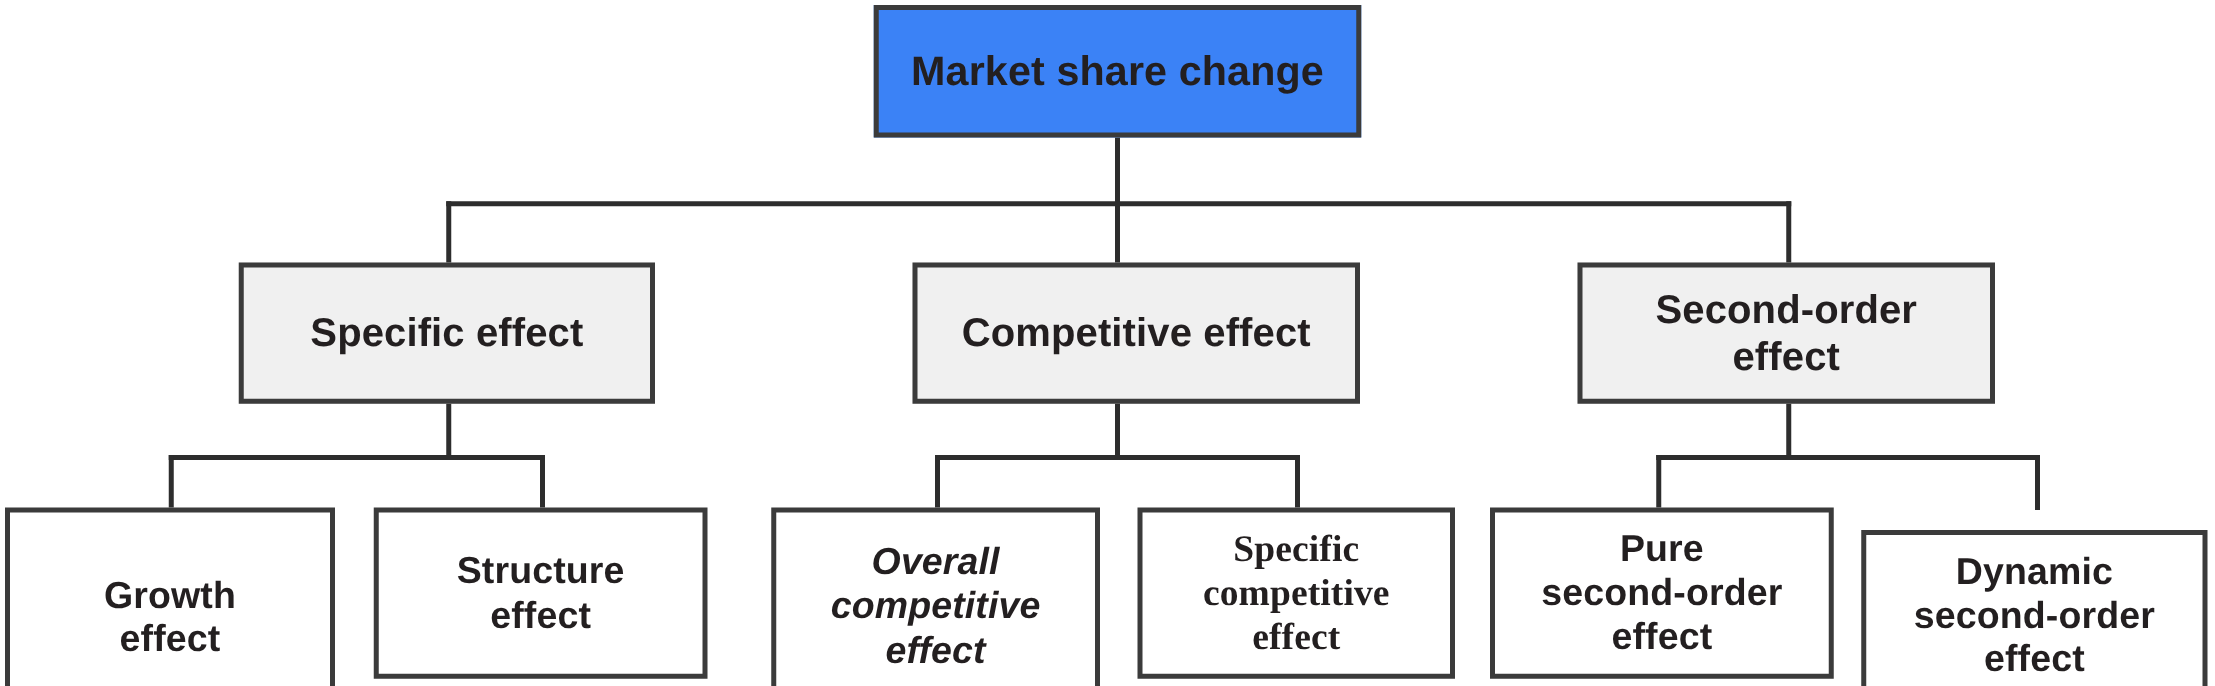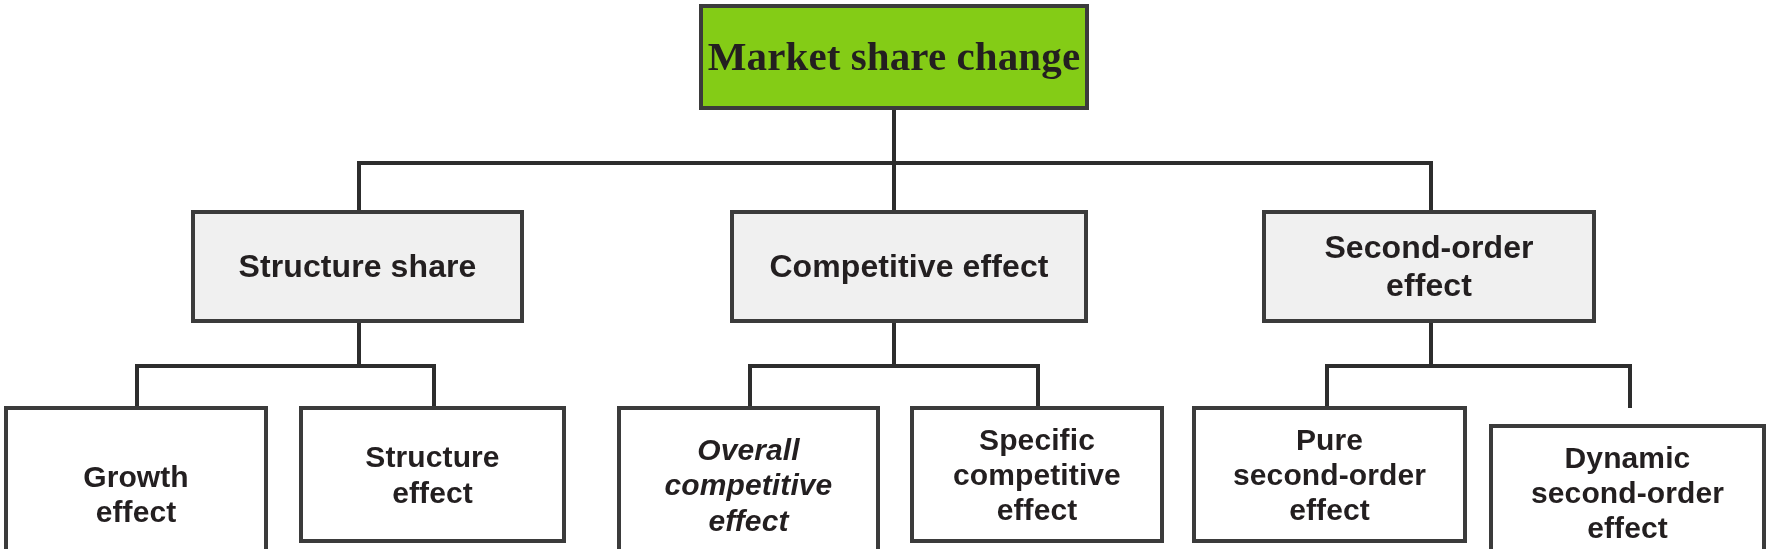--- a/index.html
+++ b/index.html
@@ -27,25 +27,24 @@
     align-items: center;
     justify-content: center;
     text-align: center;
     color: #231f20;
     font-weight: bold;
     line-height: 1.17;
     z-index: 3;
     white-space: pre-line;
   }
   .node-root {
-    background: #84cc16;
+    background: #3b82f6;
     border: 4px solid #3b3b3b;
-    font-size: 41px;
+    font-size: 33px;
     letter-spacing: 0.1px;
-    font-family: Liberation Serif, serif;
   }
   .node-level2 {
     background: #f0f0f0;
     border: 4px solid #3b3b3b;
     font-size: 32px;
     letter-spacing: 0.1px;
   }
   .node-level3 {
     background: #ffffff;
     border: 4px solid #3b3b3b;
@@ -83,38 +82,38 @@
   <div class="conn conn-v" style="left:748px; top:364px; height:44px;"></div>
   <div class="conn conn-v" style="left:1036px; top:364px; height:44px;"></div>
 
   <div class="conn conn-v" style="left:1429px; top:322px; height:46px;"></div>
   <div class="conn conn-h" style="left:1325px; top:364px; width:307px;"></div>
   <div class="conn conn-v" style="left:1325px; top:364px; height:44px;"></div>
   <div class="conn conn-v" style="left:1628px; top:364px; height:44px;"></div>
 
   <div class="node node-root" style="left:699px; top:4px; width:390px; height:106px;">Market share change</div>
 
-  <div class="node node-level2" style="left:191px; top:210px; width:333px; height:113px;">Structure share</div>
+  <div class="node node-level2" style="left:191px; top:210px; width:333px; height:113px;">Specific effect</div>
 
   <div class="node node-level2" style="left:714px; top:210px; width:358px; height:113px;margin-left:16px;">Competitive effect</div>
 
   <div class="node node-level2" style="left:1262px; top:210px; width:334px; height:113px;">Second-order
 effect</div>
 
   <div class="node node-level3" style="left:4px; top:406px; width:264px; height:176px;">Growth
 effect</div>
 
   <div class="node node-level3" style="left:299px; top:406px; width:267px; height:137px;">Structure
 effect</div>
 
   <div class="node node-level3" style="left:617px; top:406px; width:263px; height:158px;font-style:italic;">Overall
 competitive
 effect</div>
 
-  <div class="node node-level3" style="left:910px; top:406px; width:254px; height:137px;">Specific
+  <div class="node node-level3" style="left:910px; top:406px; width:254px; height:137px;font-family:Liberation Serif, serif;">Specific
 competitive
 effect</div>
 
   <div class="node node-level3" style="left:1192px; top:406px; width:275px; height:137px;">Pure
 second-order
 effect</div>
 
   <div class="node node-level3" style="left:1489px; top:424px; width:277px; height:137px;">Dynamic
 second-order
 effect</div>

